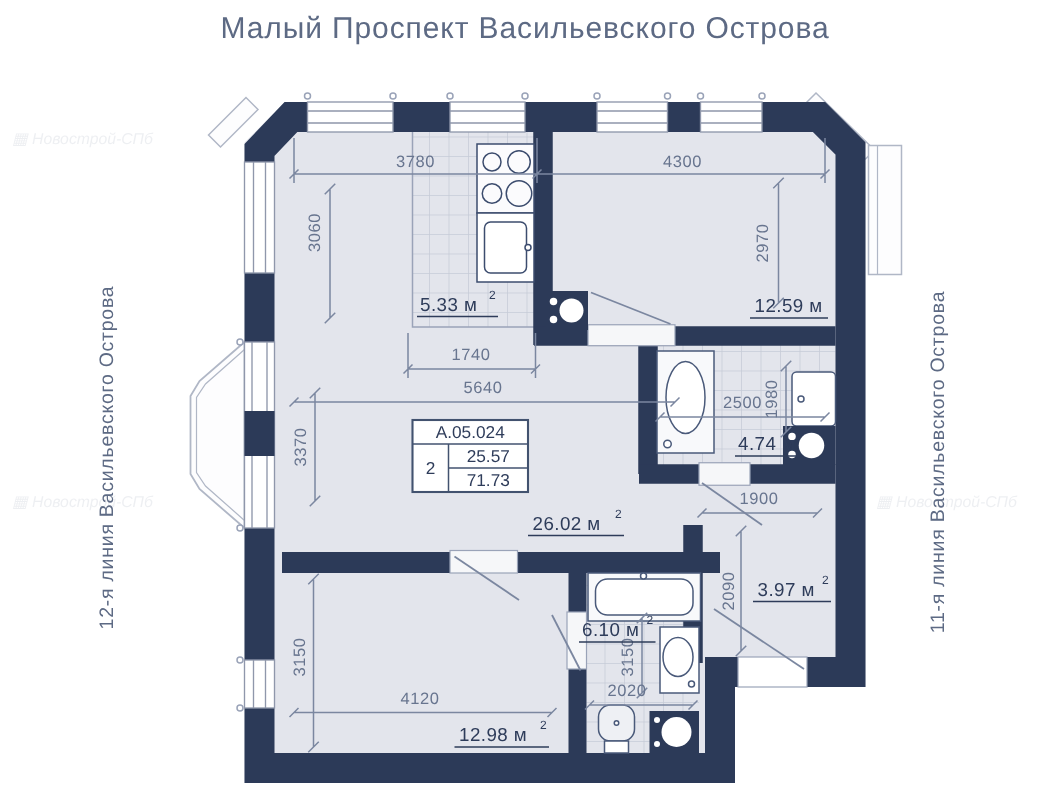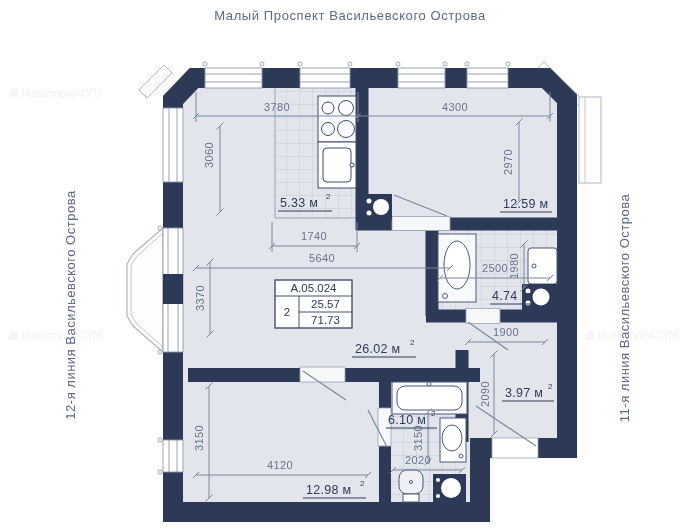--- a/index.html
+++ b/index.html
@@ -1,19 +1,19 @@
 <!DOCTYPE html>
 <html><head>
 <meta charset="utf-8">
 <style>
   html,body{margin:0;padding:0;background:#ffffff;}
   .canvas{position:relative;width:700px;height:531px;background:#ffffff;overflow:hidden;
           font-family:"Liberation Sans",sans-serif;}
   .title{position:absolute;left:0;top:8px;width:100%;text-align:center;
-         font-size:13px;letter-spacing:.6px;color:#5d6a84;}
+         font-size:20px;letter-spacing:.6px;color:#5d6a84;}
   .street{position:absolute;width:300px;height:20px;text-align:center;
           font-size:13px;letter-spacing:.5px;color:#5d6a84;transform:rotate(-90deg);}
   .street-left{left:-77px;top:295px;}
   .street-right{left:477px;top:298px;}
   .wm{position:absolute;display:flex;align-items:center;gap:3px;
       font-size:10.5px;color:#7e8aa0;opacity:.13;white-space:nowrap;font-style:italic;}
   .wm .wm-ic{font-size:11px;}
   svg{position:absolute;left:0;top:0;}
   svg text{font-family:"Liberation Sans",sans-serif;}
   .dim{font-size:11px;fill:#68758f;letter-spacing:.4px;text-anchor:middle;}

